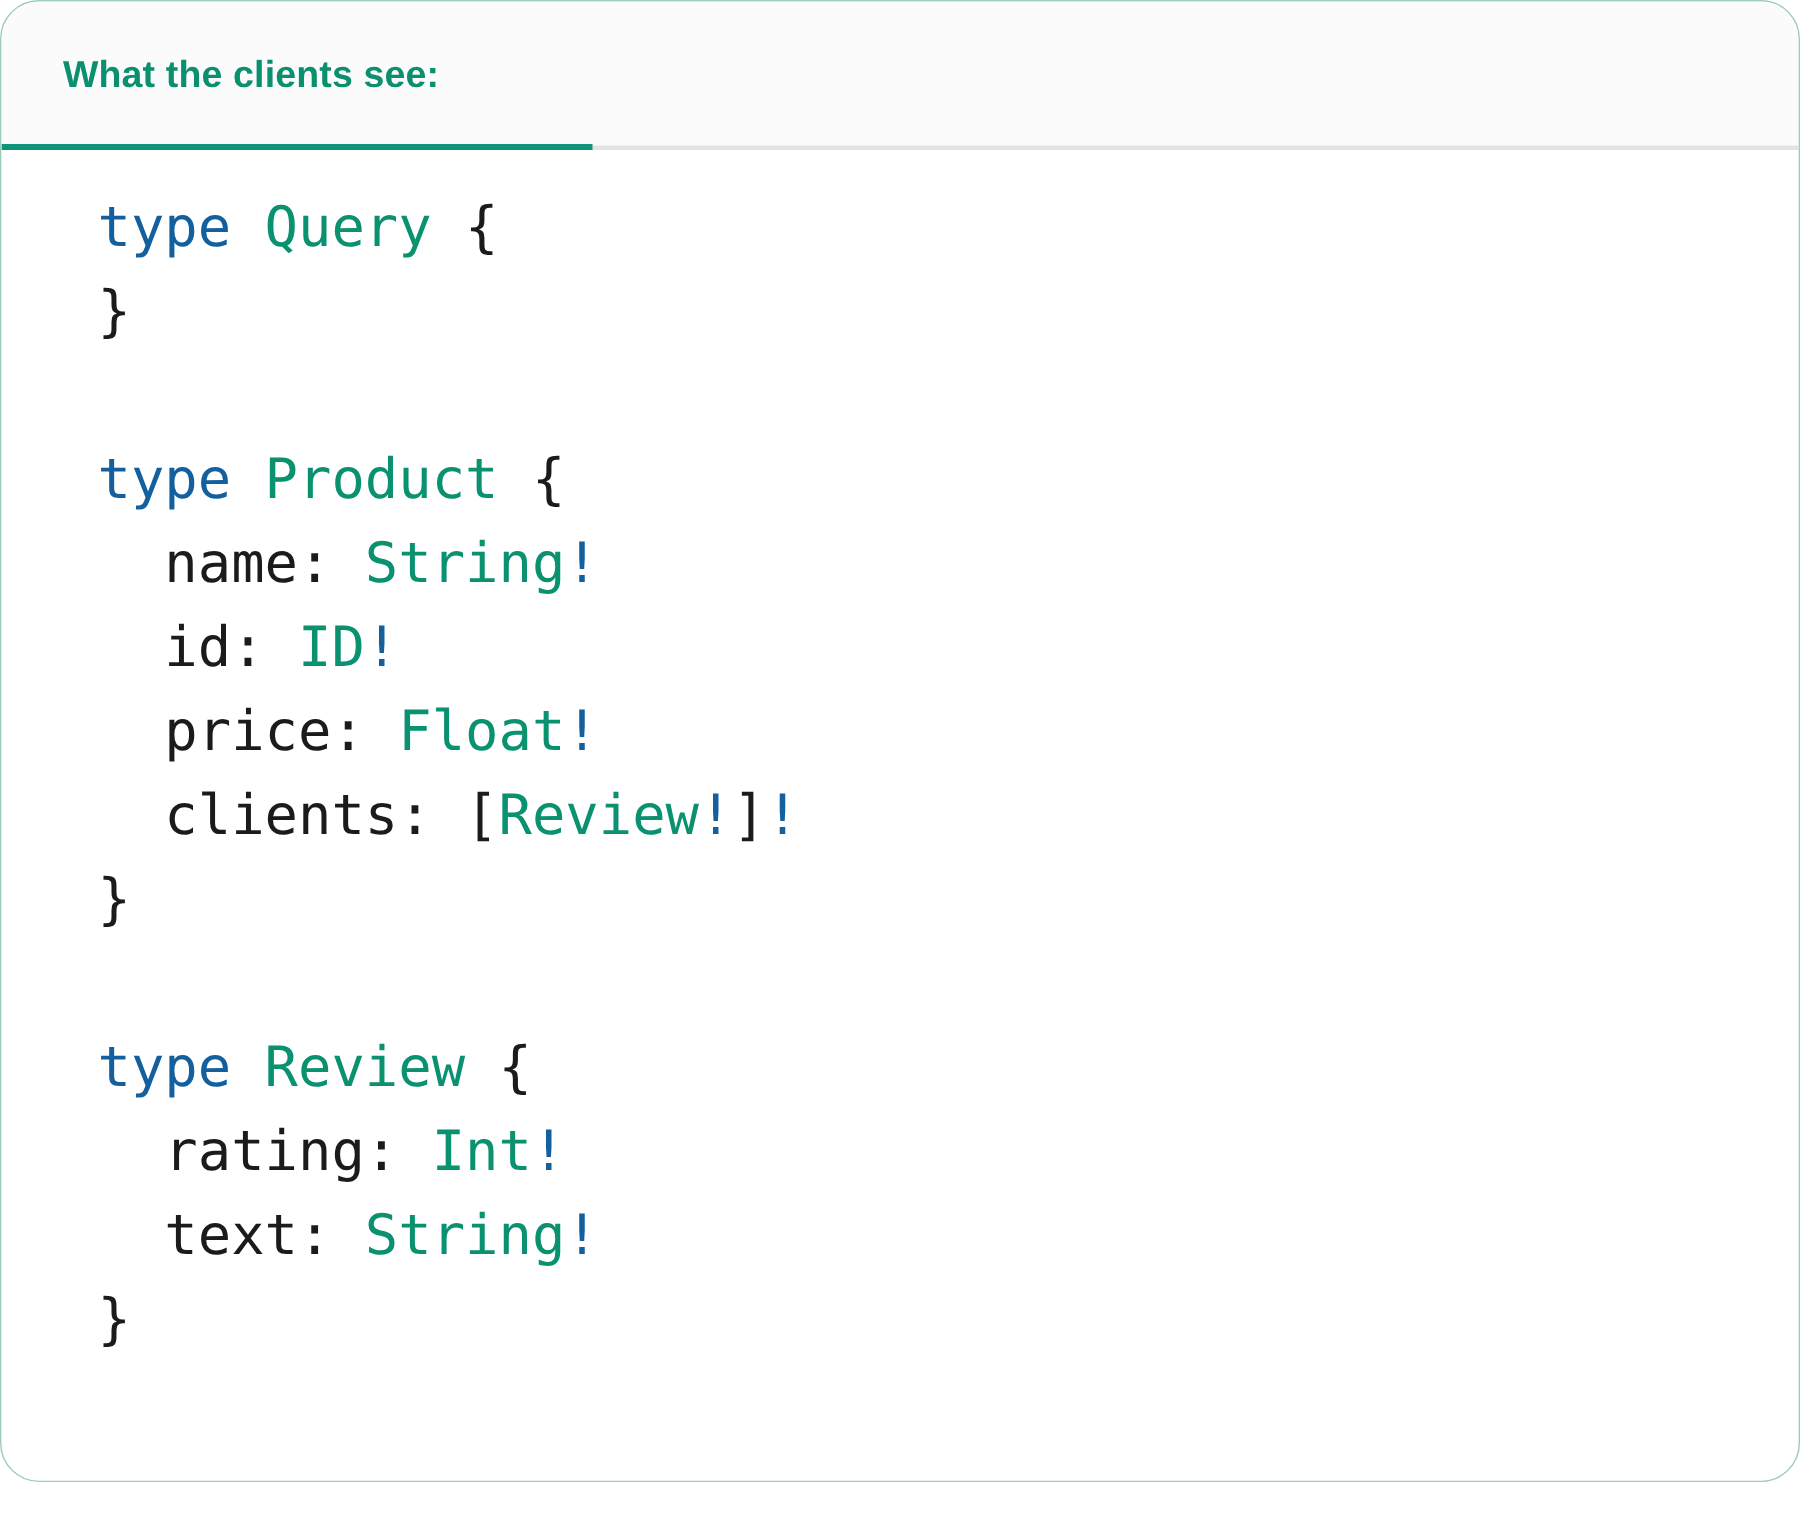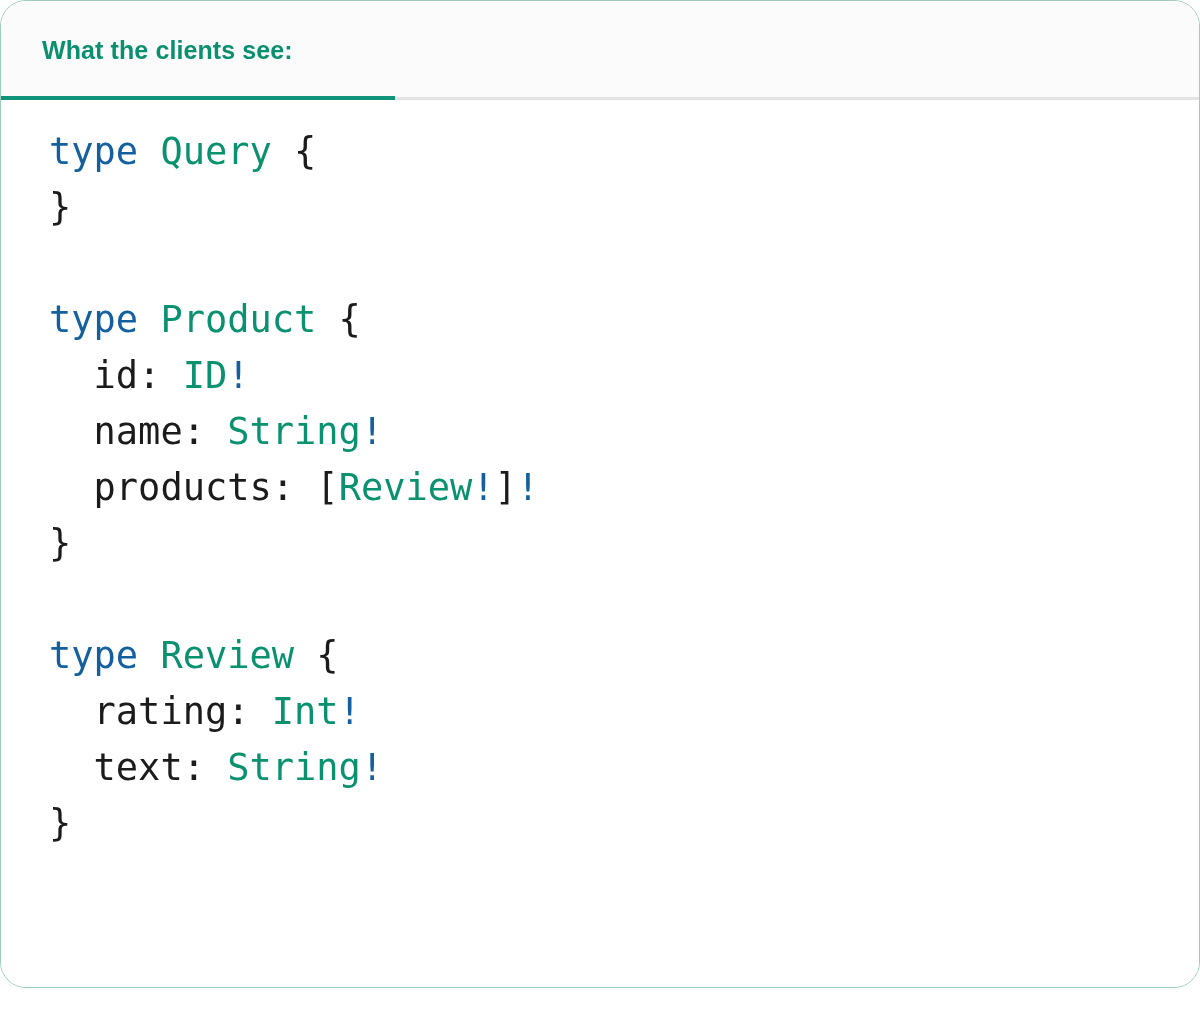--- a/index.html
+++ b/index.html
@@ -77,21 +77,21 @@
   .code-pane {
     box-sizing: border-box;
     padding: 24px 0 0 0;
     background: #ffffff;
     height: 920px;
     overflow: hidden;
   }
 
   .code {
     margin: 0;
-    padding: 0 0 0 48px;
+    padding: 0 0 0 64px;
     font-family: "DejaVu Sans Mono", "Liberation Mono", monospace;
     font-size: 37px;
     line-height: 56px;
     letter-spacing: 0px;
     white-space: pre;
     color: #1b1b1b;
     tab-size: 2;
   }
 
   .code .ln {
@@ -116,23 +116,24 @@
     <div class="tab active">
       <span class="tab-label">What the clients see:</span>
     </div>
   </div>
 
   <div class="code-pane">
     <pre class="code"><code id="code-root"><span class="ln"><span class="t-kw">type</span><span class="t-punc"> </span><span class="t-type">Query</span><span class="t-punc"> </span><span class="t-punc">{</span>
 </span><span class="ln"><span class="t-punc">}</span>
 </span><span class="ln">
 </span><span class="ln"><span class="t-kw">type</span><span class="t-punc"> </span><span class="t-type">Product</span><span class="t-punc"> </span><span class="t-punc">{</span>
+</span><span class="ln"><span class="t-punc">  </span><span class="t-field">name</span><span class="t-punc">: </span><span class="t-type">String</span><span class="t-bang">!</span>
 </span><span class="ln"><span class="t-punc">  </span><span class="t-field">id</span><span class="t-punc">: </span><span class="t-type">ID</span><span class="t-bang">!</span>
-</span><span class="ln"><span class="t-punc">  </span><span class="t-field">name</span><span class="t-punc">: </span><span class="t-type">String</span><span class="t-bang">!</span>
-</span><span class="ln"><span class="t-punc">  </span><span class="t-field">products</span><span class="t-punc">: </span><span class="t-punc">[</span><span class="t-type">Review</span><span class="t-bang">!</span><span class="t-punc">]</span><span class="t-bang">!</span>
+</span><span class="ln"><span class="t-punc">  </span><span class="t-field">price</span><span class="t-punc">: </span><span class="t-type">Float</span><span class="t-bang">!</span>
+</span><span class="ln"><span class="t-punc">  </span><span class="t-field">clients</span><span class="t-punc">: </span><span class="t-punc">[</span><span class="t-type">Review</span><span class="t-bang">!</span><span class="t-punc">]</span><span class="t-bang">!</span>
 </span><span class="ln"><span class="t-punc">}</span>
 </span><span class="ln">
 </span><span class="ln"><span class="t-kw">type</span><span class="t-punc"> </span><span class="t-type">Review</span><span class="t-punc"> </span><span class="t-punc">{</span>
 </span><span class="ln"><span class="t-punc">  </span><span class="t-field">rating</span><span class="t-punc">: </span><span class="t-type">Int</span><span class="t-bang">!</span>
 </span><span class="ln"><span class="t-punc">  </span><span class="t-field">text</span><span class="t-punc">: </span><span class="t-type">String</span><span class="t-bang">!</span>
 </span><span class="ln"><span class="t-punc">}</span>
 </span></code></pre>
   </div>
 
 </div>

